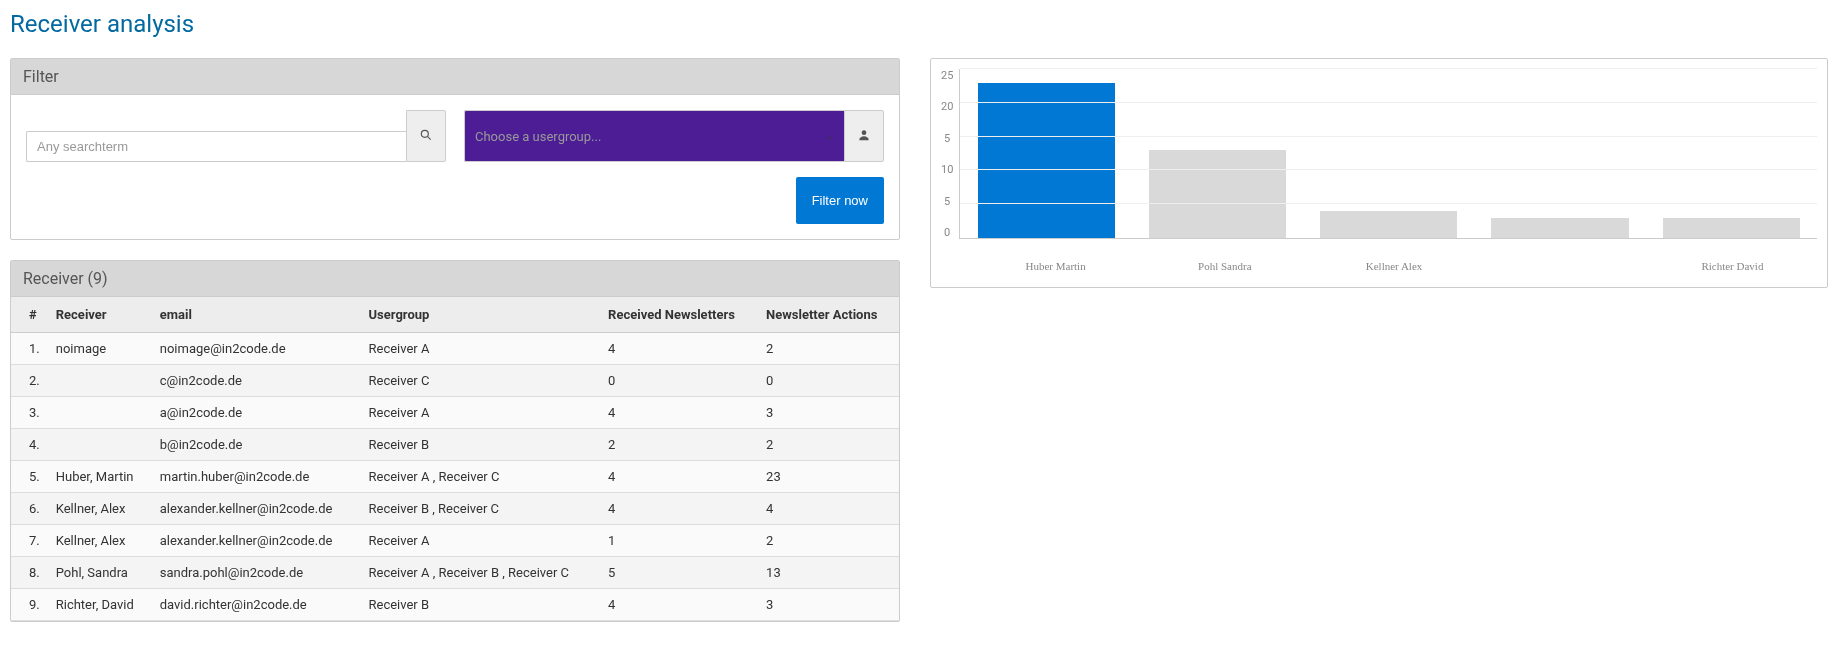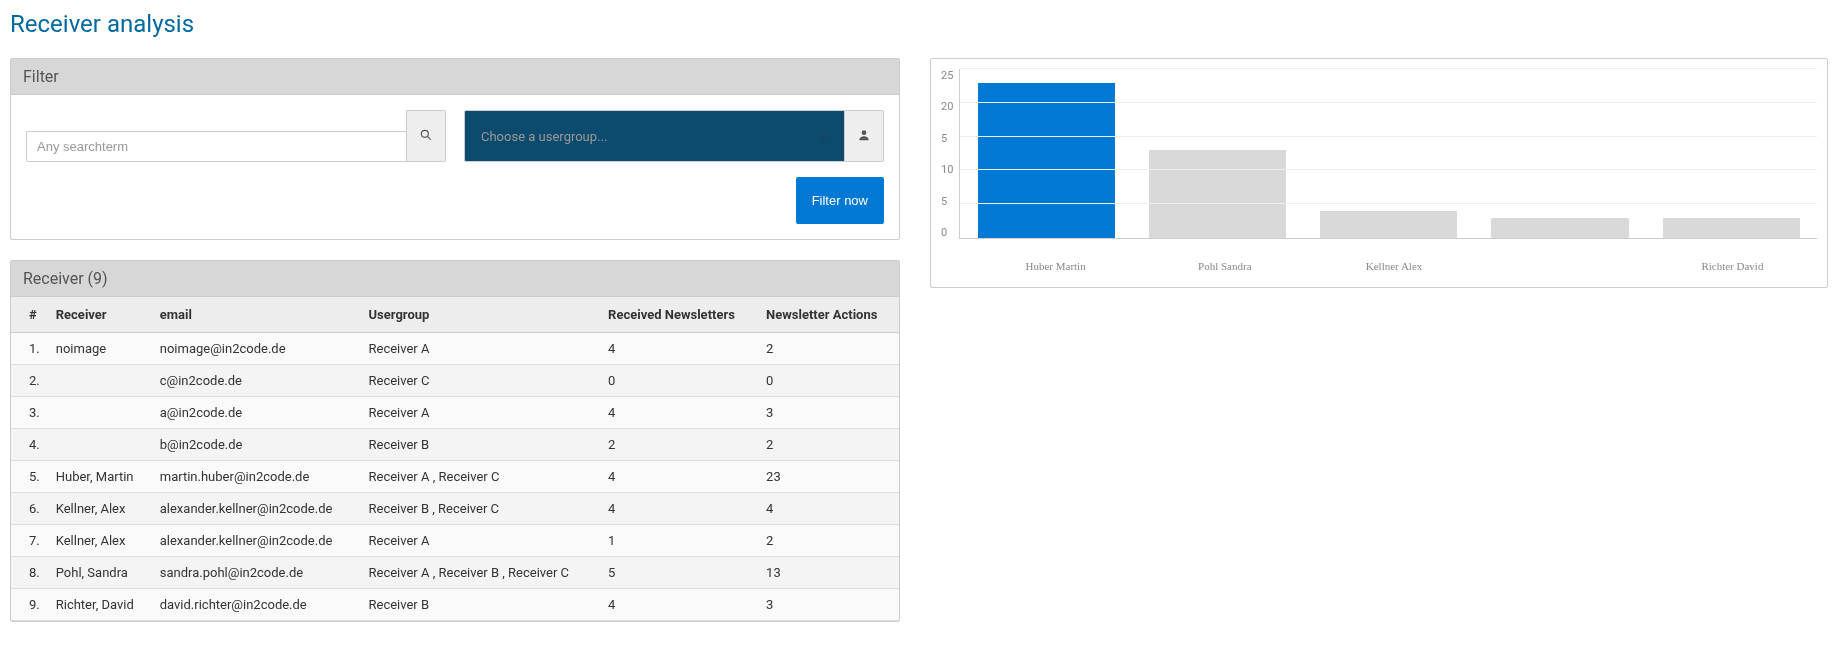--- a/index.html
+++ b/index.html
@@ -60,27 +60,27 @@
     border-radius: 2px 0 0 2px;
     font-size: 13px;
     outline: none;
     color: #555;
     background: #fff;
     margin-top: 21px;
   }
   .input-group input::placeholder { color: #999; }
   .select-display {
     flex: 1;
-    padding: 7px 16px;
+    padding: 7px 10px;
     border: 1px solid #ccc;
     border-right: none;
     border-radius: 2px 0 0 2px;
     font-size: 13px;
     color: #999;
-    background: #0c4a6e;
+    background: #4c1d95;
     display: flex;
     align-items: center;
     justify-content: space-between;
     cursor: pointer;
   }
   .chevron {
     width: 10px; height: 10px;
     display: inline-block;
   }
   .addon-btn {
@@ -133,21 +133,21 @@
   }
   .chart {
     position: relative;
     height: 185px;
     display: flex;
   }
   .y-axis {
     display: flex;
     flex-direction: column;
     justify-content: space-between;
-    align-items: flex-start;
+    align-items: center;
     padding-right: 6px;
     height: 170px;
     font-size: 11px;
     color: #888;
   }
   .plot {
     flex: 1;
     position: relative;
     height: 170px;
     border-left: 1px solid #ccc;

